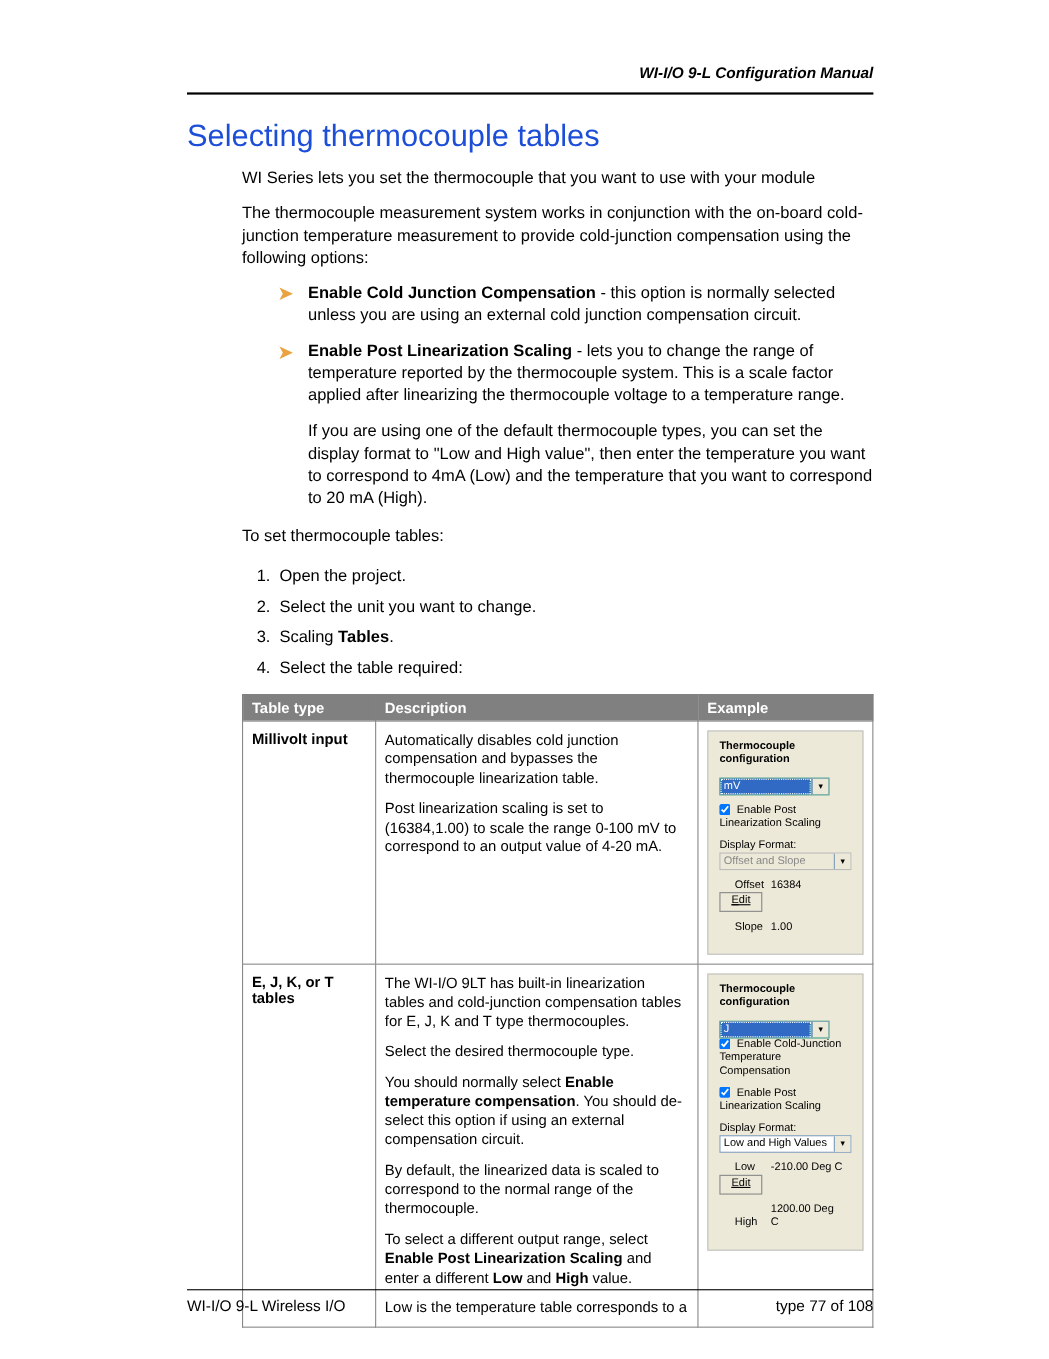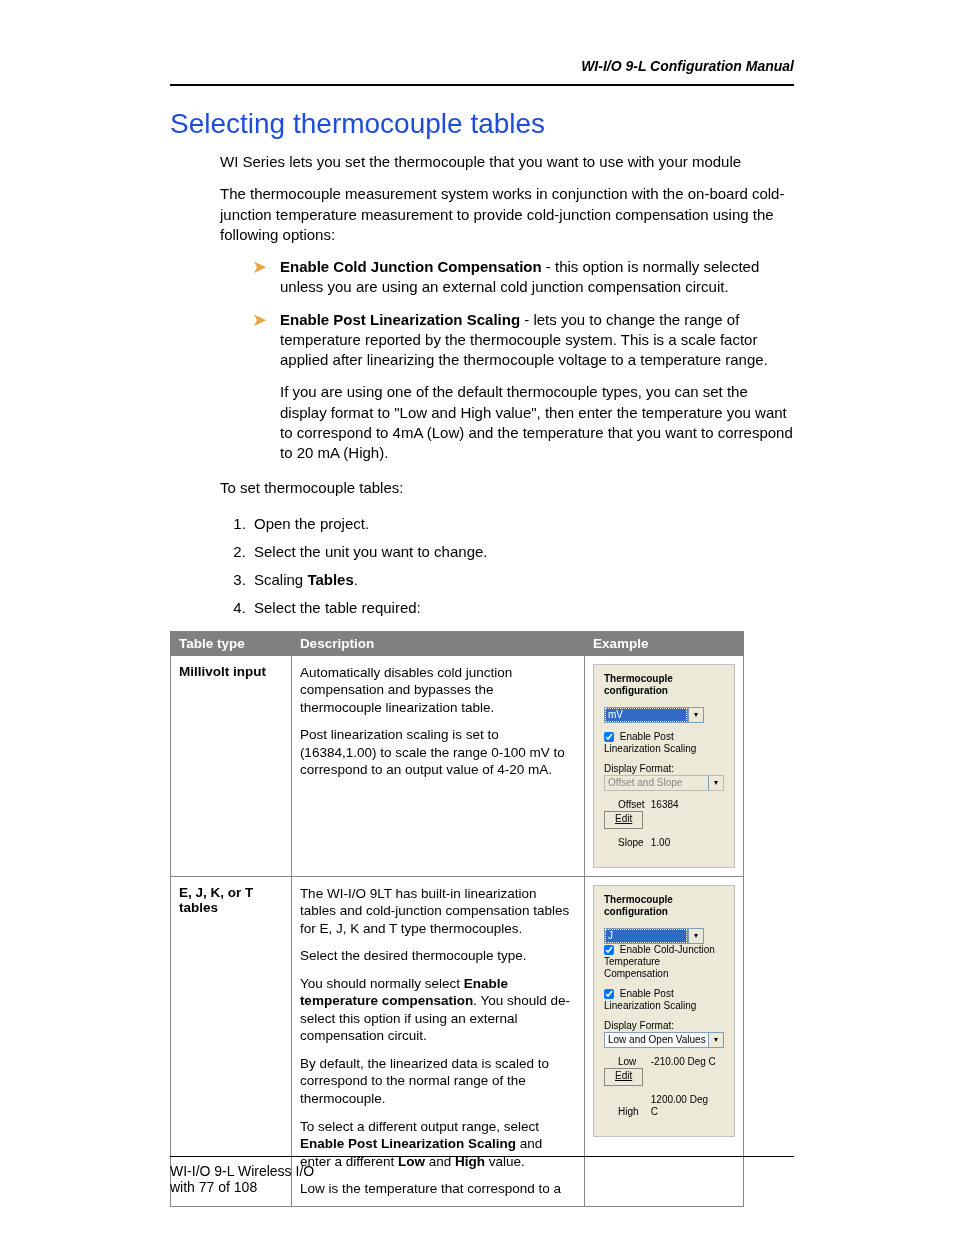--- a/index.html
+++ b/index.html
@@ -70,20 +70,21 @@
     margin: 0 0 12px 50px;
     padding-left: 30px;
     font-size: 15px;
     line-height: 1.35;
   }
   ol.steps li { margin-bottom: 8px; padding-left: 4px; }
 
   table.main-table {
     width: 100%;
     border-collapse: collapse;
+    margin-left: 50px;
     width: calc(100% - 50px);
     font-size: 13.5px;
     color: #000;
   }
   table.main-table th {
     background: #808080;
     color: #fff;
     text-align: left;
     font-weight: bold;
     padding: 4px 8px;
@@ -173,21 +174,20 @@
   .footer {
     position: absolute;
     bottom: 40px;
     left: 100px;
     right: 90px;
     border-top: 1px solid #000;
     padding-top: 6px;
     font-size: 14px;
     display:flex;
     justify-content: space-between;
-    flex-direction: column;
   }
   b { font-weight: bold; }
 </style>
 </head>
 <body>
 
 <div class="page">
   <div class="running-header">WI-I/O 9-L Configuration Manual</div>
   <hr class="hr">
 
@@ -267,57 +267,57 @@
         </td>
       </tr>
       <tr>
         <td><b>E, J, K, or T tables</b></td>
         <td>
           <p>The WI-I/O 9LT has built-in linearization tables and cold-junction compensation tables for E, J, K and T type thermocouples.</p>
           <p>Select the desired thermocouple type.</p>
           <p><span>You should normally select </span><b>Enable temperature compensation</b><span>. You should de-select this option if using an external compensation circuit.</span></p>
           <p>By default, the linearized data is scaled to correspond to the normal range of the thermocouple.</p>
           <p><span>To select a different output range, select </span><b>Enable Post Linearization Scaling</b><span> and enter a different </span><b>Low</b><span> and </span><b>High</b><span> value.</span></p>
-          <p>Low is the temperature that correspond to a</p>
+          <p>Low is the temperature table corresponds to a</p>
         </td>
         <td>
           <div class="ex-panel">
             <div class="ptitle">Thermocouple configuration</div>
             <div class="row">
               <span class="combo">
                 <span class="sel">J</span>
                 <span class="dd">▾</span>
               </span>
               &nbsp;
               <input type="checkbox" class="cb" checked="" style="">
               <span>Enable Cold-Junction Temperature Compensation</span>
             </div>
             <div class="row">
               <input type="checkbox" class="cb" checked="" style="">
               <span>Enable Post Linearization Scaling</span>
             </div>
             <div class="row">
               <span class="lbl">Display Format:</span>
               <span class="combo2">
-                <span>Low and Open Values</span>
+                <span>Low and High Values</span>
                 <span class="dd">▾</span>
               </span>
             </div>
             <div class="row">
               <span class="lbl2">Low</span>
               <span class="val">-210.00 Deg C</span>
               <span class="btn"><span class="u">E</span>dit</span>
             </div>
             <div class="row">
               <span class="lbl2">High</span>
               <span class="val">1200.00 Deg C</span>
             </div>
           </div>
         </td>
       </tr>
     </tbody>
   </table>
 
   <div class="footer">
     <span>WI-I/O 9-L Wireless I/O</span>
-    <span><span>with  </span><span>77 of 108</span></span>
+    <span><span>type  </span><span>77 of 108</span></span>
   </div>
 </div>
 
 </body></html>

